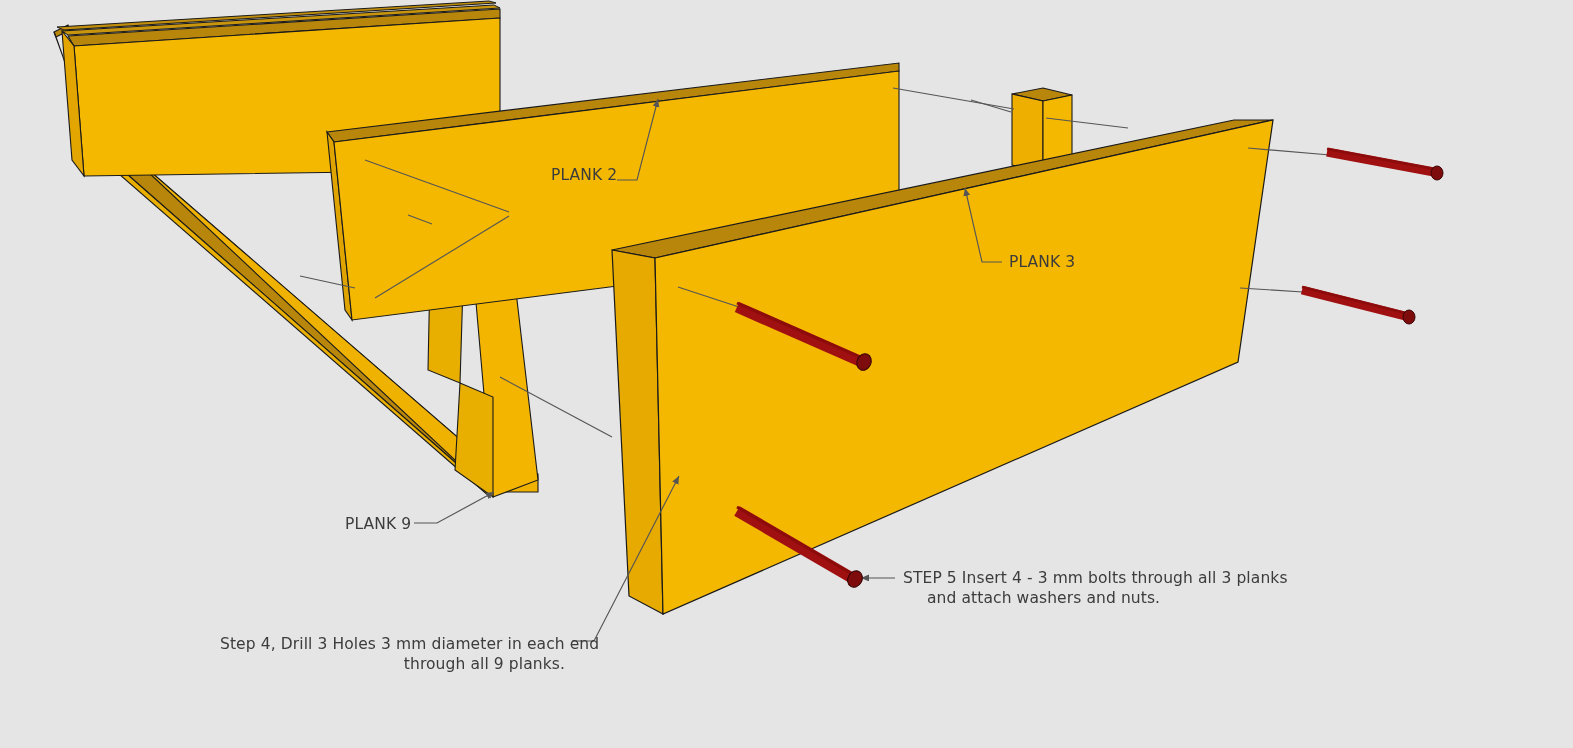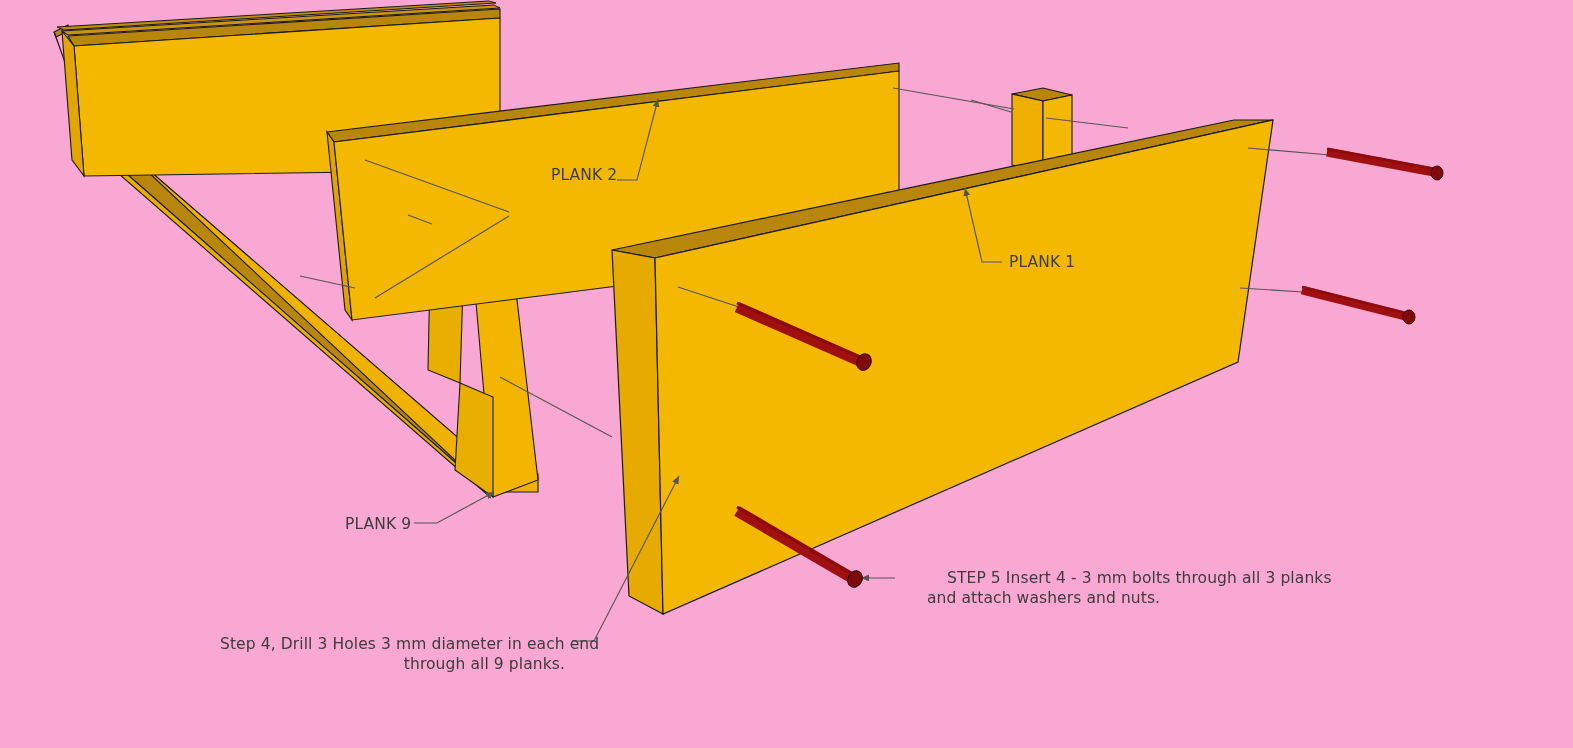--- a/index.html
+++ b/index.html
@@ -10,21 +10,21 @@
   body {
     width: 1573px;
     height: 748px;
     overflow: hidden;
     font-family: "DejaVu Sans", "Liberation Sans", sans-serif;
   }
   #scene {
     position: relative;
     width: 1573px;
     height: 748px;
-    background: #f9a8d4;
+    background: #e5e5e5;
   }
   svg.drawing {
     position: absolute;
     top: 0;
     left: 0;
     width: 1573px;
     height: 748px;
     display: block;
   }
   .callout-text {
@@ -149,23 +149,23 @@
         <line x1="737" y1="511" x2="852" y2="578" stroke="#A01010" stroke-width="11" stroke-linecap="butt"></line>
         <line x1="737" y1="507" x2="852" y2="574" stroke="#8C0C0C" stroke-width="3"></line>
         <ellipse cx="855" cy="579" rx="7" ry="8.5" fill="#7E0C0C" stroke="#3a0505" stroke-width="1.1" transform="rotate(30 855 579)"></ellipse>
       </g>
     </g>
 
   </svg>
 
   <div class="callout-text" style="left:551px; top:165px;">PLANK 2</div>
 
-  <div class="callout-text" style="left:1009px; top:252px;">PLANK 1</div>
+  <div class="callout-text" style="left:1009px; top:252px;">PLANK 3</div>
 
   <div class="callout-text" style="left:345px; top:514px;">PLANK 9</div>
 
   <div class="callout-text right-align" style="left:220px; top:634px; width:345px;">Step 4, Drill 3 Holes 3 mm diameter in each end</div>
   <div class="callout-text right-align" style="left:220px; top:654px; width:345px;">through all 9 planks.</div>
 
-  <div class="callout-text" style="left:903px; top:568px;margin-left:44px;">STEP 5 Insert 4 - 3 mm bolts through all 3 planks</div>
+  <div class="callout-text" style="left:903px; top:568px;">STEP 5 Insert 4 - 3 mm bolts through all 3 planks</div>
   <div class="callout-text" style="left:903px; top:588px;margin-left:24px;">and attach washers and nuts.</div>
 
 </div>
 
 </body></html>

